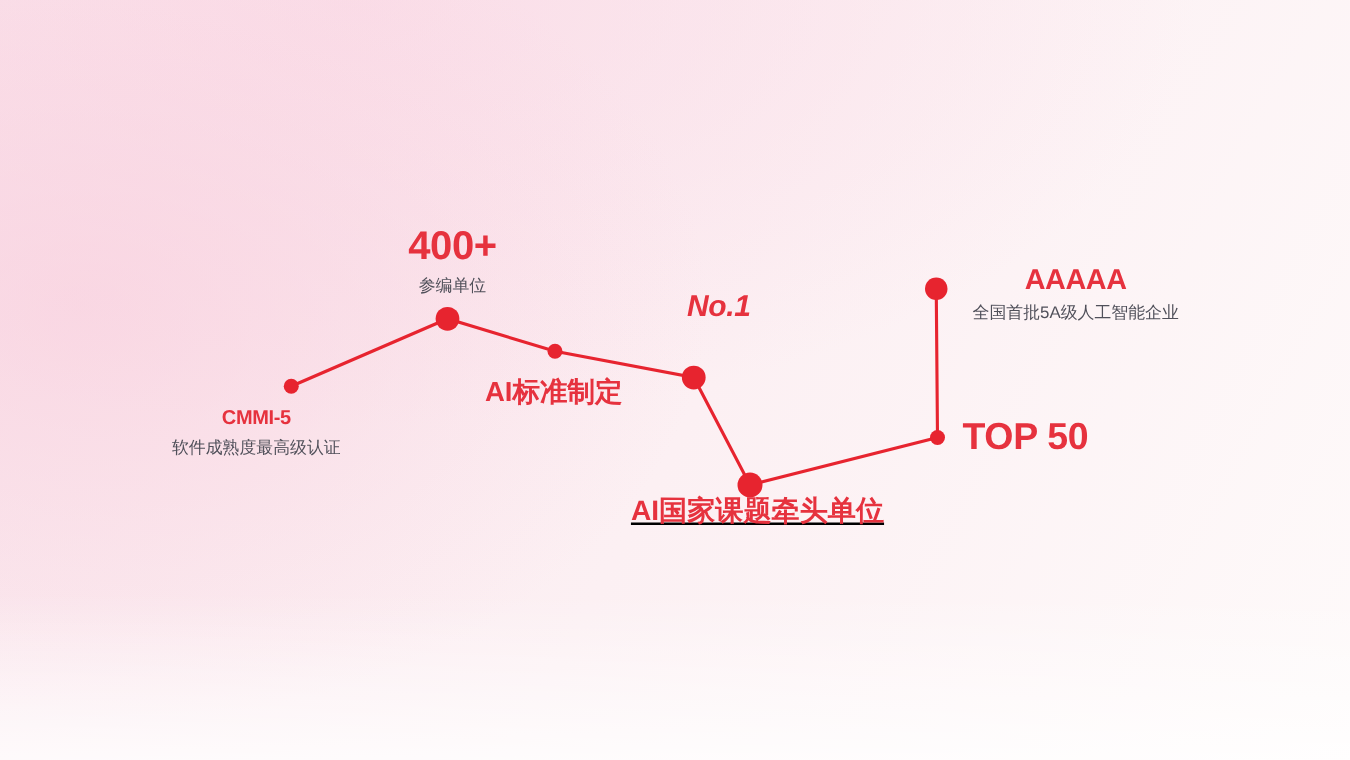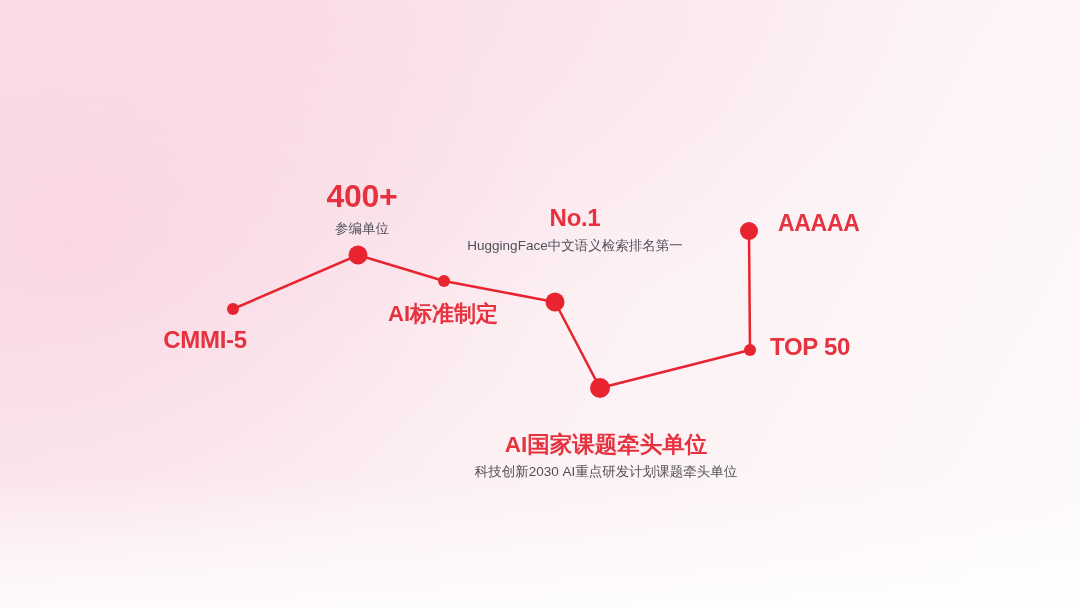--- a/index.html
+++ b/index.html
@@ -69,43 +69,43 @@
       <circle cx="233" cy="309" r="6" fill="#e7242f"></circle>
       <circle cx="358" cy="255" r="9.5" fill="#e7242f"></circle>
       <circle cx="444" cy="281" r="6" fill="#e7242f"></circle>
       <circle cx="555" cy="302" r="9.5" fill="#e7242f"></circle>
       <circle cx="600" cy="388" r="10" fill="#e7242f"></circle>
       <circle cx="750" cy="350" r="6" fill="#e7242f"></circle>
       <circle cx="749" cy="231" r="9" fill="#e7242f"></circle>
     </svg>
 
   <div class="milestone center" style="left: 205px; top: 326px;">
-    <div class="m-title" style="font-size: 24px;">CMMI-5</div>
+    <div class="m-title" style="font-size: 16px;">CMMI-5</div>
+    <div class="m-sub">软件成熟度最高级认证</div>
   </div>
 
   <div class="milestone center" style="left: 362px; top: 178px;">
     <div class="m-title" style="font-size: 32px;">400+</div>
     <div class="m-sub">参编单位</div>
   </div>
 
   <div class="milestone center" style="left: 443px; top: 301px;">
     <div class="m-title bold" style="font-size: 22px;">AI标准制定</div>
   </div>
 
-  <div class="milestone center" style="left: 575px; top: 204px;">
+  <div class="milestone center" style="left: 575px; top: 232px; font-style: italic;">
     <div class="m-title" style="font-size: 24px;">No.1</div>
-    <div class="m-sub">HuggingFace中文语义检索排名第一</div>
   </div>
 
-  <div class="milestone center" style="left: 606px; top: 432px;">
+  <div class="milestone center" style="left: 606px; top: 396px; text-decoration: underline;">
     <div class="m-title bold" style="font-size: 22.5px;">AI国家课题牵头单位</div>
-    <div class="m-sub">科技创新2030 AI重点研发计划课题牵头单位</div>
   </div>
 
   <div class="milestone left" style="left: 770px; top: 333px;">
-    <div class="m-title" style="font-size: 24px;">TOP 50</div>
+    <div class="m-title" style="font-size: 30px;">TOP 50</div>
   </div>
 
   <div class="milestone left" style="left: 778px; top: 210px;">
     <div class="m-title" style="font-size: 23px;">AAAAA</div>
+    <div class="m-sub">全国首批5A级人工智能企业</div>
   </div>
 
 </div>
 
 </body></html>

